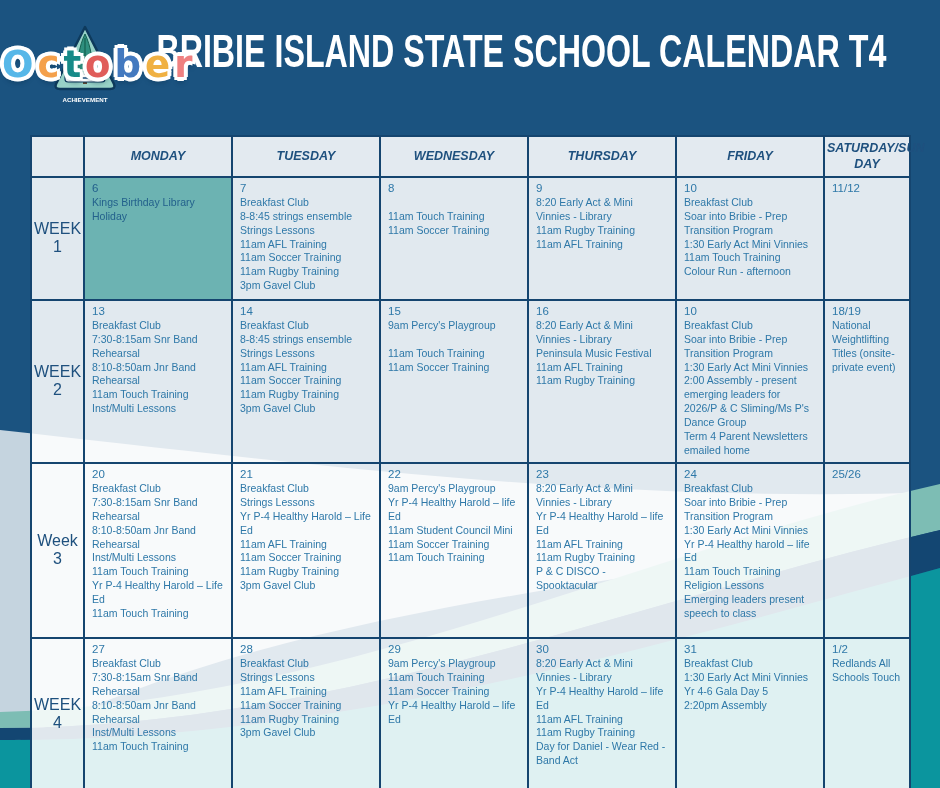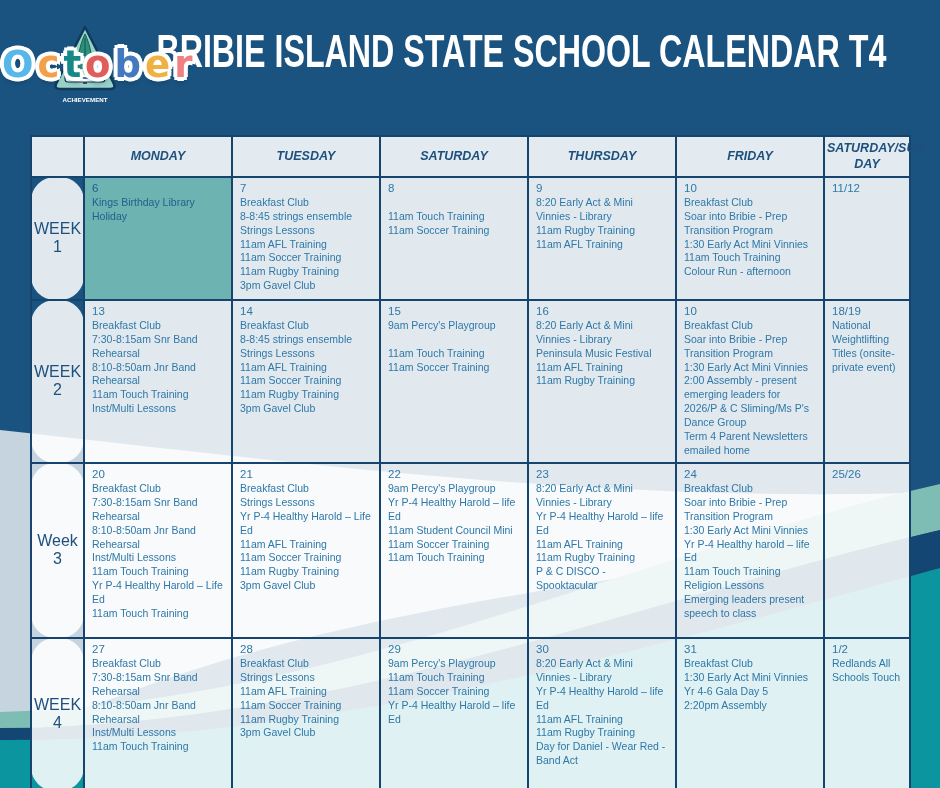--- a/index.html
+++ b/index.html
@@ -42,21 +42,21 @@
   }
   .calendar th, .calendar td { border: 2px solid #15456F; }
   .calendar th {
     background: rgba(255,255,255,0.88); color: #1E507E;
     font-size: 12.5px; font-weight: bold; text-align: center;
     vertical-align: middle; padding: 3px 2px; line-height: 1.3;
   }
   td.week-label {
     background: rgba(255,255,255,0.87); color: #1E507E;
     font-size: 16px; font-weight: 500; text-align: center;
-    vertical-align: middle; padding: 0 2px; border-radius: 24px;
+    vertical-align: middle; padding: 0 2px;
   }
   td.day-cell {
     background: rgba(255,255,255,0.87); color: #2E78A8;
     vertical-align: top; padding: 3px 7px 4px 7px; overflow: hidden;
   }
   td.day-cell.highlight { background: #6CB3B2; color: #23618C; }
   .date  { font-size: 11.5px; line-height: 1.35; }
   .event { font-size: 10.5px; line-height: 1.32; }
 </style>
 </head>
@@ -103,21 +103,21 @@
         <col style="width: 148px;">
         <col style="width: 148px;">
         <col style="width: 148px;">
         <col style="width: 86px;">
       </colgroup>
       <thead>
         <tr style="height: 37px; font-style: italic;">
           <th></th>
           <th>MONDAY</th>
           <th>TUESDAY</th>
-          <th>SATURDAY</th>
+          <th>WEDNESDAY</th>
           <th>THURSDAY</th>
           <th>FRIDAY</th>
           <th>SATURDAY/SUN DAY</th>
         </tr>
       </thead>
       <tbody>
         <tr style="height: 123px;">
           <td class="week-label">WEEK 1</td>
           <td class="day-cell highlight">
             <div class="date">6</div>

